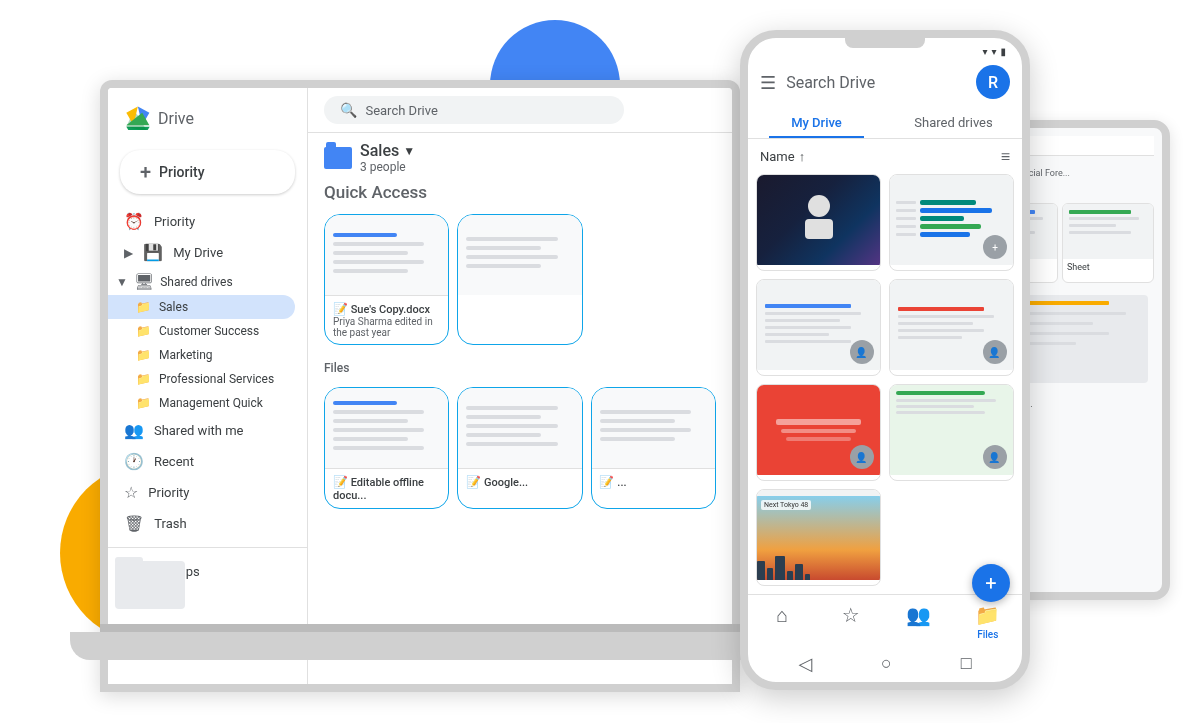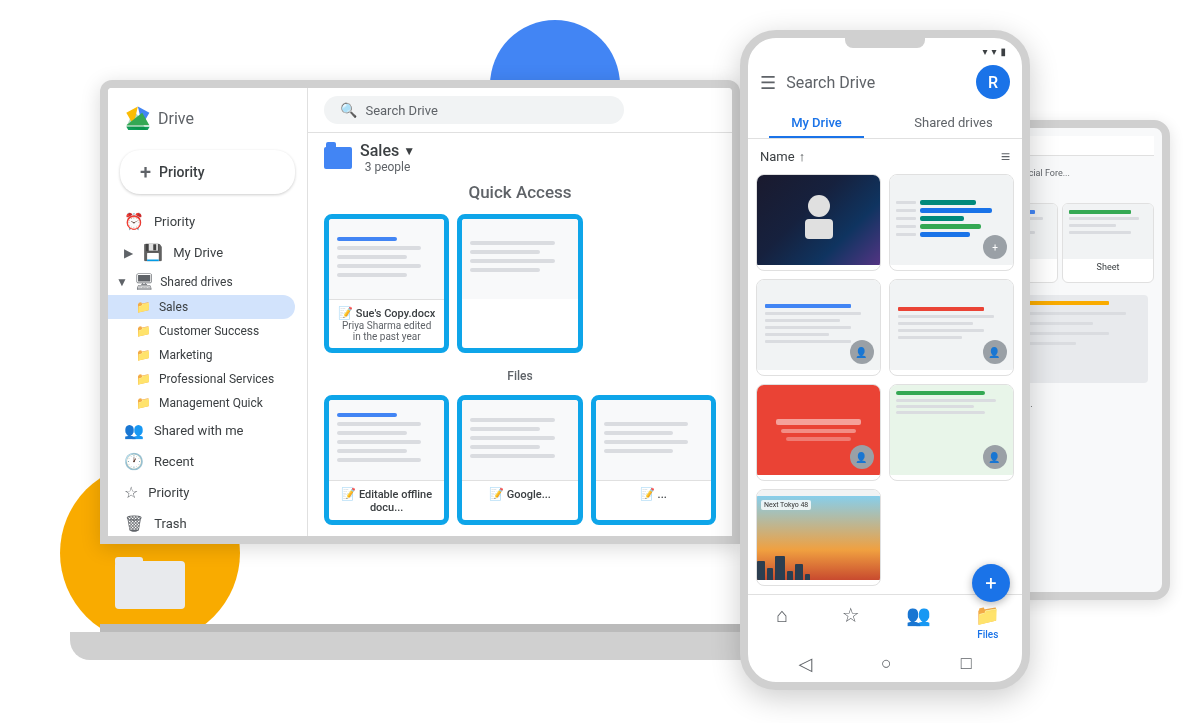--- a/index.html
+++ b/index.html
@@ -51,27 +51,26 @@
       top: 80px;
       width: 680px;
       height: 580px;
       z-index: 2;
     }
     .laptop-screen {
       position: absolute;
       top: 0;
       left: 0;
       width: 640px;
-      height: 464px;
+      height: 612px;
       background: #f8f9fa;
       border-radius: 12px 12px 0 0;
       border: 8px solid #d0d0d0;
       overflow: hidden;
       box-shadow: 0 4px 20px rgba(0,0,0,0.15);
-      text-align: center;
     }
     .laptop-base {
       position: absolute;
       bottom: 0;
       left: -30px;
       width: 700px;
       height: 28px;
       background: #d0d0d0;
       border-radius: 0 0 20px 20px;
     }
@@ -211,22 +210,22 @@
       font-weight: 500;
     }
 
     .files-grid {
       display: grid;
       grid-template-columns: repeat(3, 1fr);
       gap: 8px;
       padding: 8px 16px;
     }
     .file-card {
-      border: 5px solid #0ea5e9;
-      border-radius: 8px;
+      border: 1px solid #0ea5e9;
+      border-radius: 16px;
       overflow: hidden;
       background: #fff;
     }
     .file-preview {
       height: 80px;
       background: #f8f9fa;
       display: flex;
       align-items: center;
       justify-content: center;
       overflow: hidden;
@@ -471,21 +470,20 @@
     .tablet-content {
       padding: 8px;
       display: flex;
       flex-direction: column;
       gap: 6px;
     }
     .tablet-file-row {
       display: flex;
       gap: 4px;
       height: 80px;
-      text-align: center;
     }
     .tablet-file-card {
       flex: 1;
       border: 1px solid #e0e0e0;
       border-radius: 6px;
       overflow: hidden;
       background: #fff;
     }
     .tablet-preview {
       height: 55px;

